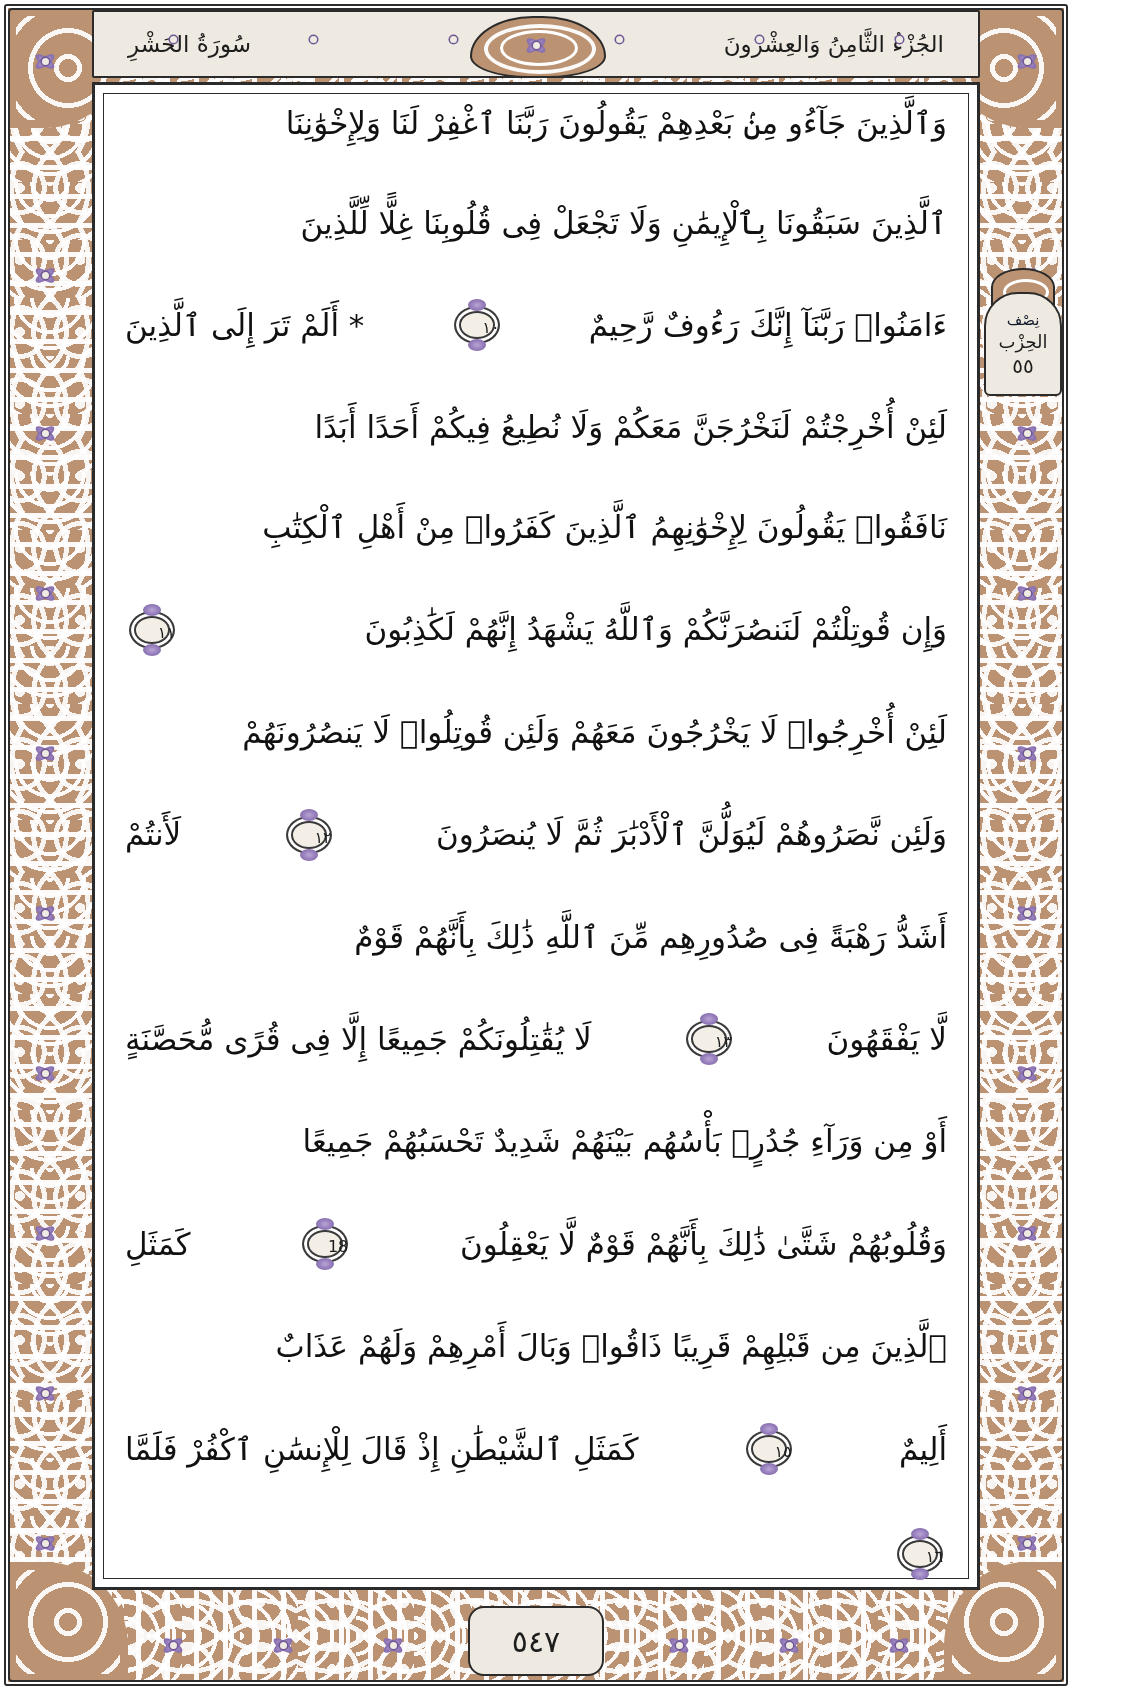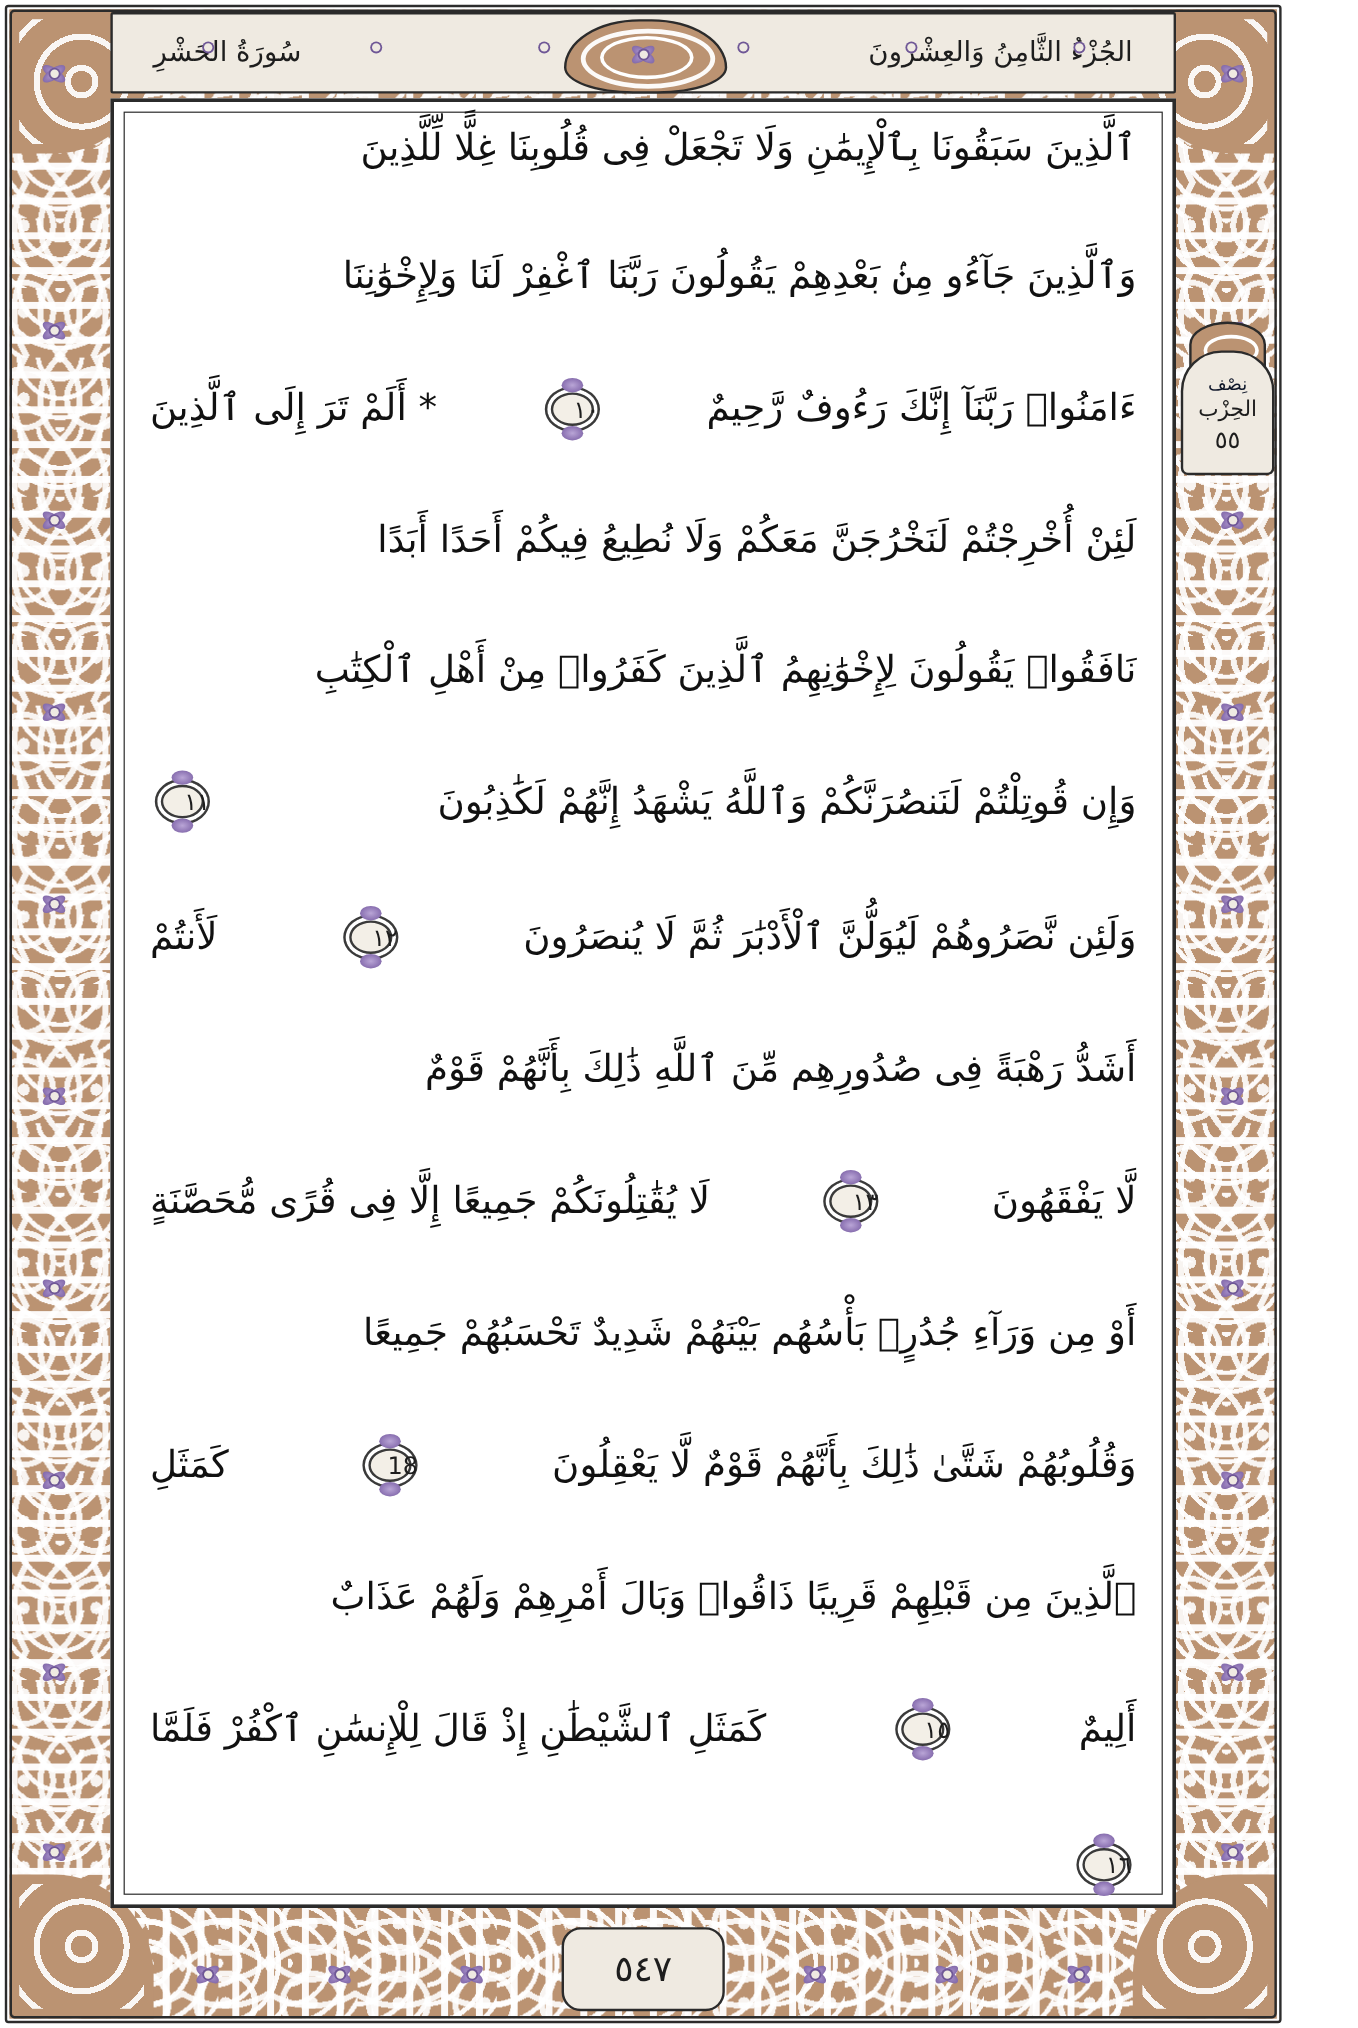--- a/index.html
+++ b/index.html
@@ -100,21 +100,21 @@
     display:flex;align-items:center;justify-content:space-between;
   }
   .ayah-line > span{display:inline-block;}
 
   
   .ayah-mark{display:inline-flex;align-items:center;justify-content:center;
     position:relative;width:46px;height:38px;margin:0 4px;flex:0 0 auto;vertical-align:middle;}
   .ayah-mark .body{position:absolute;inset:0;background:#f3efe7;
     border:2px solid #3a3a3a;border-radius:50%;
     box-shadow:inset 0 0 0 3px #ffffff, inset 0 0 0 5px #3a3a3a;}
-  .ayah-mark .num{position:relative;z-index:3;font-size:20px;color:#1d1d1d;
+  .ayah-mark .num{position:relative;z-index:3;font-size:16px;color:#1d1d1d;
     font-family:"DejaVu Sans",sans-serif;direction:rtl;line-height:1;}
   .ayah-mark .petal{position:absolute;left:50%;top:-7px;transform:translateX(-50%);
     width:18px;height:12px;border-radius:50%;
     background:radial-gradient(ellipse at 50% 50%, #b9a5d6 0%, #8f76b5 60%, #6f5796 100%);z-index:4;}
   .ayah-mark .petal-b{top:auto;bottom:-7px;}
 
   
   .hizb{position:absolute;right:14px;top:268px;width:74px;height:126px;z-index:7;}
   .hizb .cap{position:absolute;left:7px;top:0;width:60px;height:34px;background:#bb9372;
     border:2px solid #2b2b2b;border-radius:50% 50% 0 0;}
@@ -262,39 +262,42 @@
     <div class="swirl2"></div>
     <div class="floret hf">
         <i></i>
       </div>
   </div>
 
   <div class="panel">
     <div class="panel-inner"></div>
     <div class="lines" id="lines">
         <div class="ayah-line">
+          <span>وَٱلَّذِينَ جَآءُو مِنۢ بَعْدِهِمْ يَقُولُونَ رَبَّنَا ٱغْفِرْ لَنَا وَلِإِخْوَٰنِنَا</span>
+        </div>
+        <div class="ayah-line">
           <span>ٱلَّذِينَ سَبَقُونَا بِٱلْإِيمَٰنِ وَلَا تَجْعَلْ فِى قُلُوبِنَا غِلًّا لِّلَّذِينَ</span>
-        </div>
-        <div class="ayah-line">
-          <span>وَٱلَّذِينَ جَآءُو مِنۢ بَعْدِهِمْ يَقُولُونَ رَبَّنَا ٱغْفِرْ لَنَا وَلِإِخْوَٰنِنَا</span>
         </div>
         <div class="ayah-line">
           <span>ءَامَنُوا۟ رَبَّنَآ إِنَّكَ رَءُوفٌ رَّحِيمٌ</span>
           <span class="ayah-mark"><span class="body"></span><span class="petal"></span><span class="petal petal-b"></span><span class="num">١٠</span></span>
           <span>* أَلَمْ تَرَ إِلَى ٱلَّذِينَ</span>
         </div>
         <div class="ayah-line">
           <span>لَئِنْ أُخْرِجْتُمْ لَنَخْرُجَنَّ مَعَكُمْ وَلَا نُطِيعُ فِيكُمْ أَحَدًا أَبَدًا</span>
         </div>
         <div class="ayah-line">
           <span>نَافَقُوا۟ يَقُولُونَ لِإِخْوَٰنِهِمُ ٱلَّذِينَ كَفَرُوا۟ مِنْ أَهْلِ ٱلْكِتَٰبِ</span>
         </div>
         <div class="ayah-line">
           <span>وَإِن قُوتِلْتُمْ لَنَنصُرَنَّكُمْ وَٱللَّهُ يَشْهَدُ إِنَّهُمْ لَكَٰذِبُونَ</span>
           <span class="ayah-mark"><span class="body"></span><span class="petal"></span><span class="petal petal-b"></span><span class="num">١١</span></span>
+        </div>
+        <div class="ayah-line">
+          <span>لَئِنْ أُخْرِجُوا۟ لَا يَخْرُجُونَ مَعَهُمْ وَلَئِن قُوتِلُوا۟ لَا يَنصُرُونَهُمْ</span>
         </div>
         <div class="ayah-line">
           <span>وَلَئِن نَّصَرُوهُمْ لَيُوَلُّنَّ ٱلْأَدْبَٰرَ ثُمَّ لَا يُنصَرُونَ</span>
           <span class="ayah-mark"><span class="body"></span><span class="petal"></span><span class="petal petal-b"></span><span class="num">١٢</span></span>
           <span>لَأَنتُمْ</span>
         </div>
         <div class="ayah-line">
           <span>أَشَدُّ رَهْبَةً فِى صُدُورِهِم مِّنَ ٱللَّهِ ذَٰلِكَ بِأَنَّهُمْ قَوْمٌ</span>
         </div>
         <div class="ayah-line">

